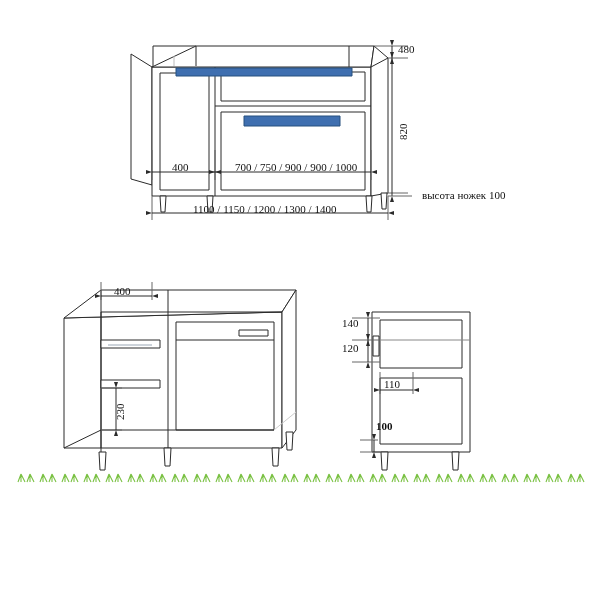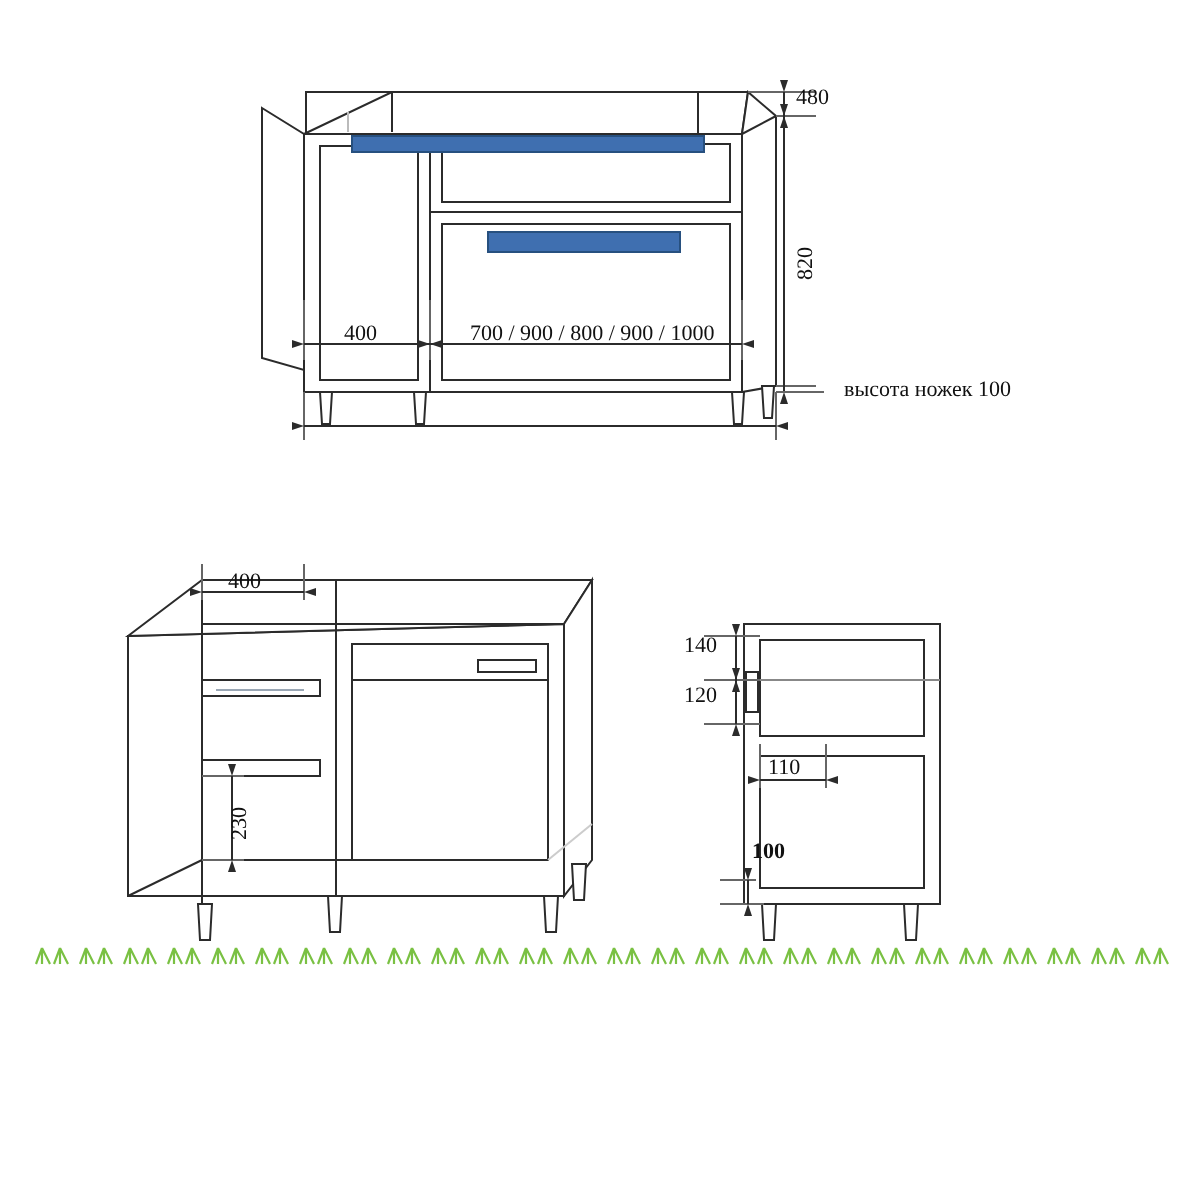--- a/index.html
+++ b/index.html
@@ -200,22 +200,23 @@
 
     </g>
   </svg>
 
   <div class="lbl" style="left:398px; top:44px;">480</div>
 
   <div class="lbl rot90" style="left:398px; top:140px;">820</div>
 
   <div class="lbl" style="left:172px; top:162px;">400</div>
 
-  <div class="lbl" style="left:235px; top:162px;">700 / 900 / 800 / 900 / 1000</div>
-
+  <div class="lbl" style="left:235px; top:162px;">700 / 750 / 900 / 900 / 1000</div>
+
+  <div class="lbl" style="left:193px; top:204px;">1100 / 1150 / 1200 / 1300 / 1400</div>
 
   <div class="lbl" style="left:422px; top:190px;">высота ножек 100</div>
 
   <div class="lbl" style="left:114px; top:286px;">400</div>
 
   <div class="lbl rot90" style="left:115px; top:420px;">230</div>
 
   <div class="lbl" style="left:342px; top:318px;">140</div>
 
   <div class="lbl" style="left:342px; top:343px;">120</div>

